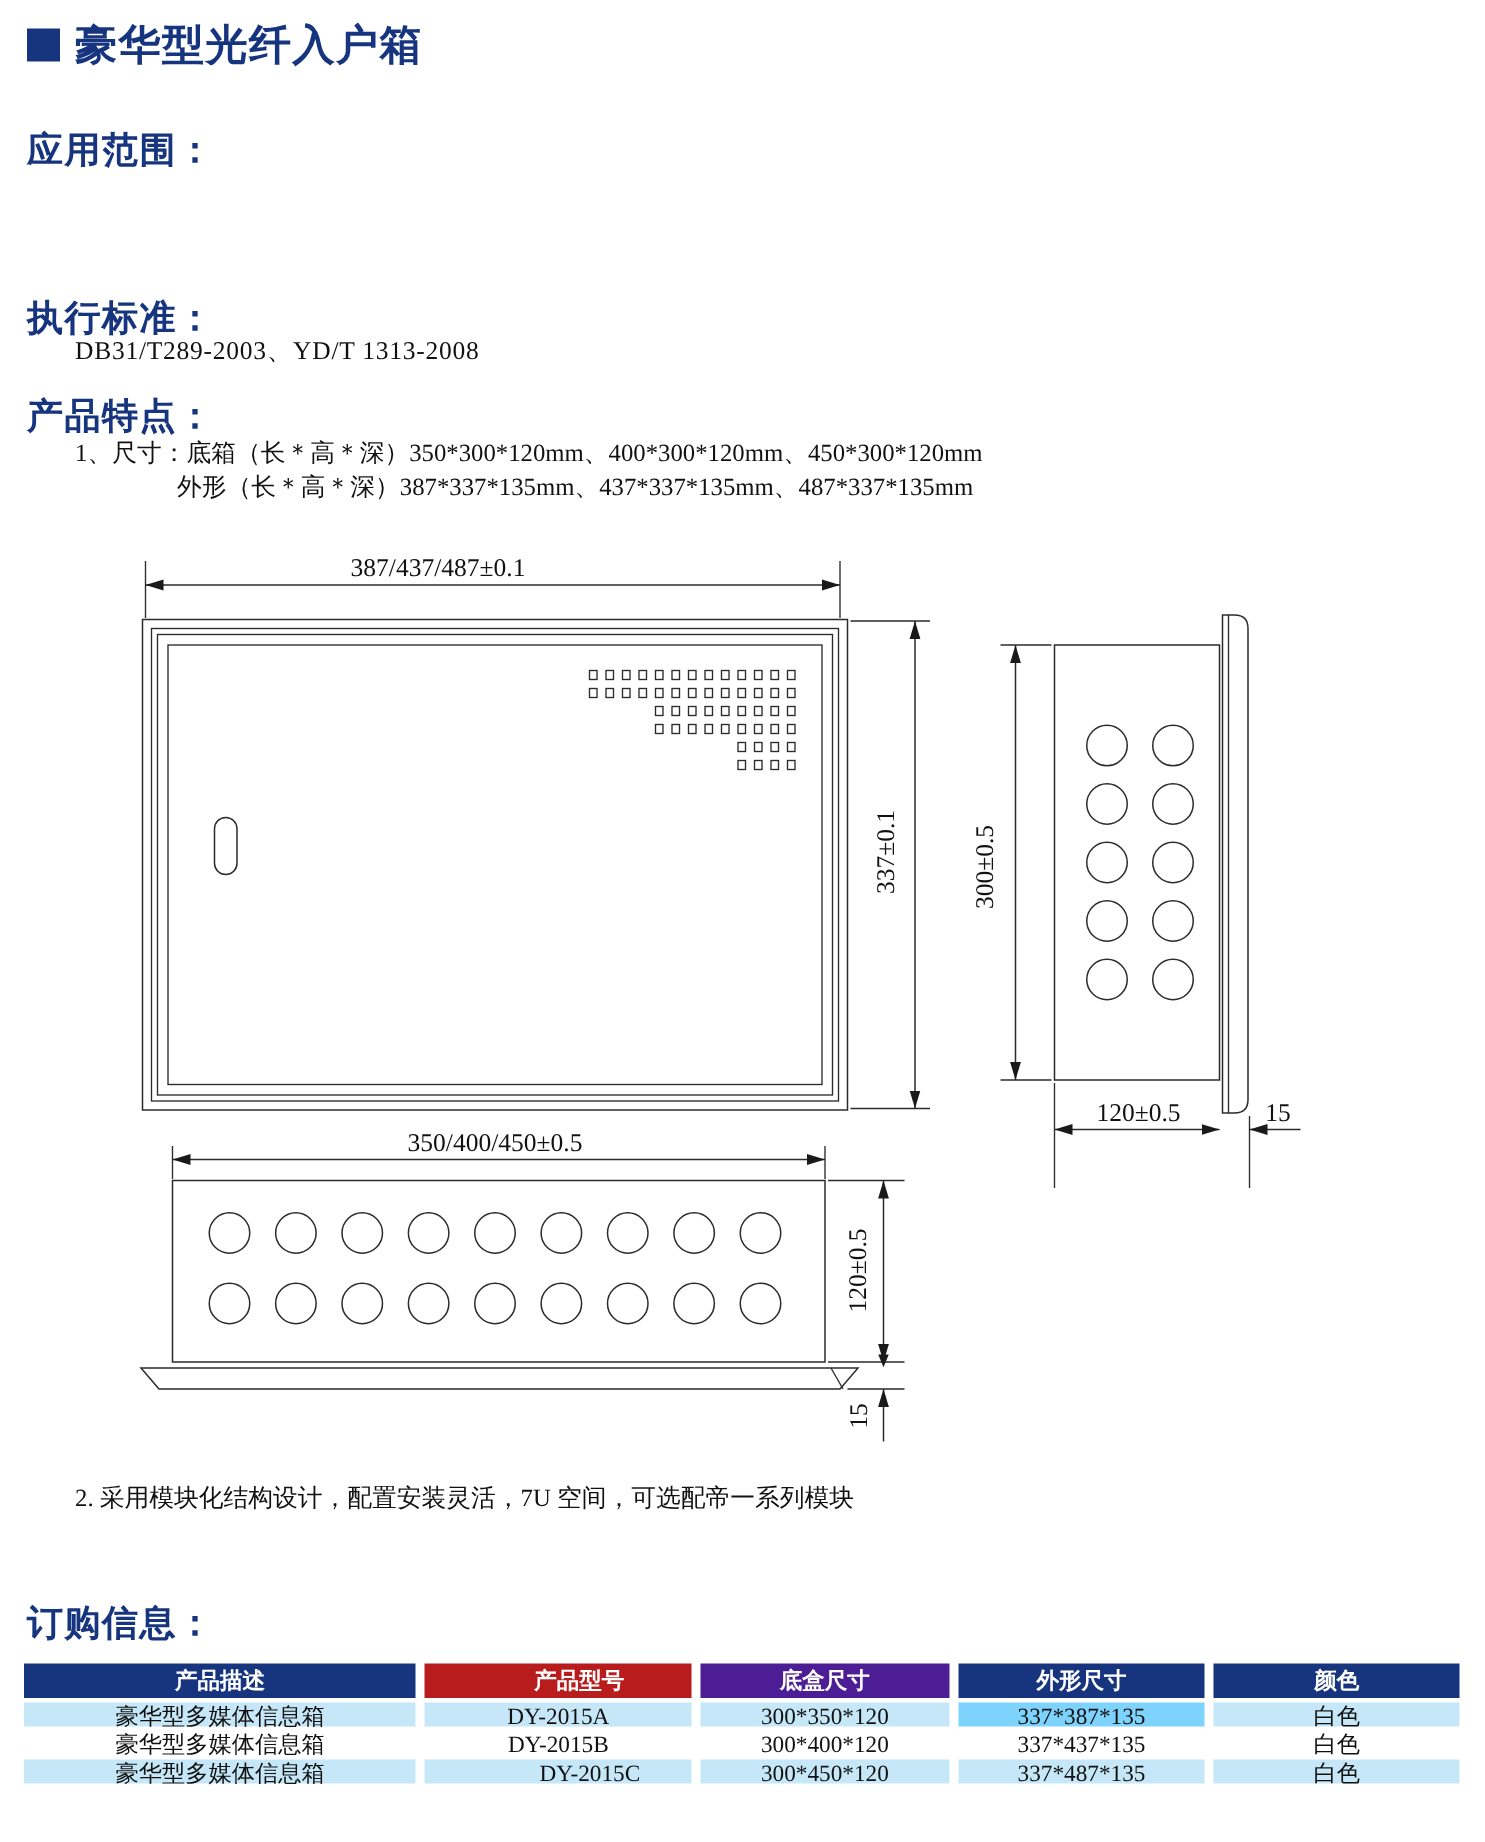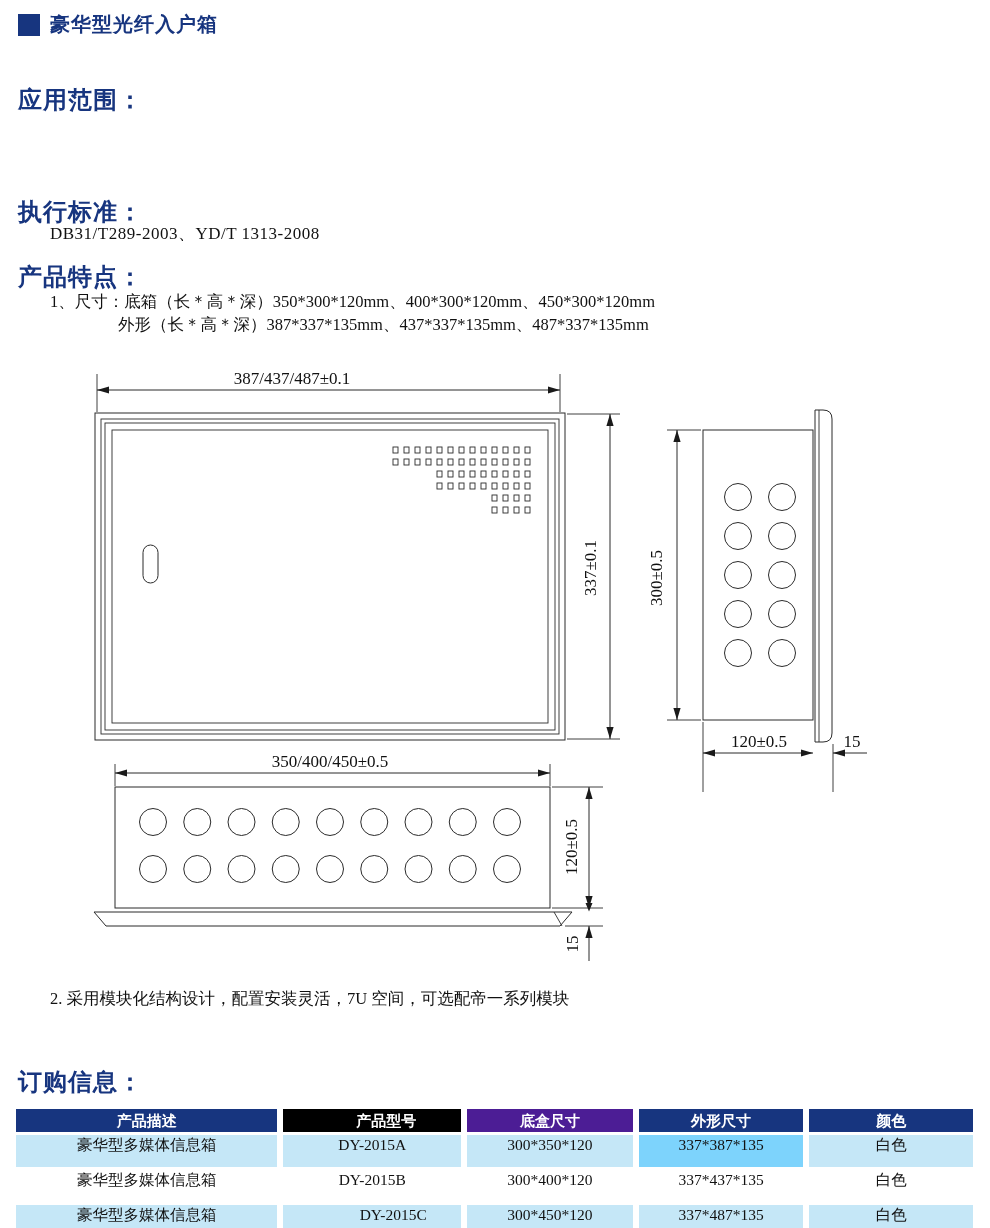--- a/index.html
+++ b/index.html
@@ -2,37 +2,37 @@
 <html><head>
 <meta charset="utf-8">
 <style>
   html,body{margin:0;padding:0;background:#fff;}
   .page{position:relative;width:990px;height:1228px;background:#fff;overflow:hidden;
         font-family:"Liberation Serif","DejaVu Serif",serif;color:#111;}
   .abs{position:absolute;}
   .title-row{position:absolute;left:18px;top:11px;display:flex;align-items:center;}
   .title-sq{width:22px;height:22px;margin-right:10px;}
   .page-title{font-family:"Liberation Sans","DejaVu Sans",sans-serif;font-weight:bold;
-              font-size:20px;letter-spacing:1px;text-align:center;}
+              font-size:28px;letter-spacing:1px;text-align:center;}
   .sec-h{font-family:"Liberation Sans","DejaVu Sans",sans-serif;font-weight:bold;
          font-size:24px;letter-spacing:1px;}
   .body-par{width:954px;font-size:16.5px;line-height:22px;text-align:justify;text-indent:2em;}
   .mono-line{font-size:17px;letter-spacing:.5px;}
   .feat-line{font-size:16.5px;}
   svg text{font-family:"Liberation Serif","DejaVu Serif",serif;font-size:17px;fill:#111;}
   .ln{stroke:#2b2b2b;stroke-width:1;fill:none;}
   .thin{stroke:#2b2b2b;stroke-width:0.9;fill:none;}
   .arrfill{fill:#1a1a1a;}
   
   .otable{position:absolute;left:16px;top:1109px;width:957px;display:grid;
           grid-template-columns:262fr 178fr 166fr 165fr 164fr;column-gap:6px;row-gap:3px;
           background:#fff;}
   .th{height:23px;line-height:23px;text-align:center;color:#fff;font-size:15px;
       font-family:"Liberation Sans","DejaVu Sans",sans-serif;font-weight:bold;}
-  .td{height:32px;line-height:20px;text-align:center;font-size:15.5px;}
+  .td{height:16px;line-height:20px;text-align:center;font-size:15.5px;}
 </style>
 </head>
 <body>
 
 <div class="page">
 
   <div class="title-row">
     <div class="title-sq" style="background:#17357f"></div>
     <div class="page-title" style="color:#17357f">豪华型光纤入户箱</div>
   </div>
@@ -182,21 +182,21 @@
       <text transform="rotate(-90 518 584)" x="518" y="584" text-anchor="middle">15</text>
     </g>
   </svg>
 
   <div class="abs feat-line" style="left:50px;top:988px">2. 采用模块化结构设计，配置安装灵活，7U 空间，可选配帝一系列模块</div>
 
   <div class="abs sec-h" style="left:18px;top:1066px;color:#17357f">订购信息：</div>
 
   <div class="otable" id="order-table">
       <div class="th" style="background: rgb(23, 53, 127);">产品描述</div>
-      <div class="th" style="background: #000000; padding-left: 28px;">产品型号</div>
+      <div class="th" style="background: #b91c1c; padding-left: 28px;">产品型号</div>
       <div class="th" style="background: #4c1d95;">底盒尺寸</div>
       <div class="th" style="background: rgb(23, 53, 127);">外形尺寸</div>
       <div class="th" style="background: rgb(23, 53, 127);">颜色</div>
       <div class="td" style="background: rgb(197, 231, 247);">豪华型多媒体信息箱</div>
       <div class="td" style="background: rgb(197, 231, 247);">DY-2015A</div>
       <div class="td" style="background: rgb(197, 231, 247);">300*350*120</div>
       <div class="td" style="background: #7dd3fc;">337*387*135</div>
       <div class="td" style="background: rgb(197, 231, 247);">白色</div>
       <div class="td" style="background: rgb(255, 255, 255);">豪华型多媒体信息箱</div>
       <div class="td" style="background: rgb(255, 255, 255);">DY-2015B</div>

